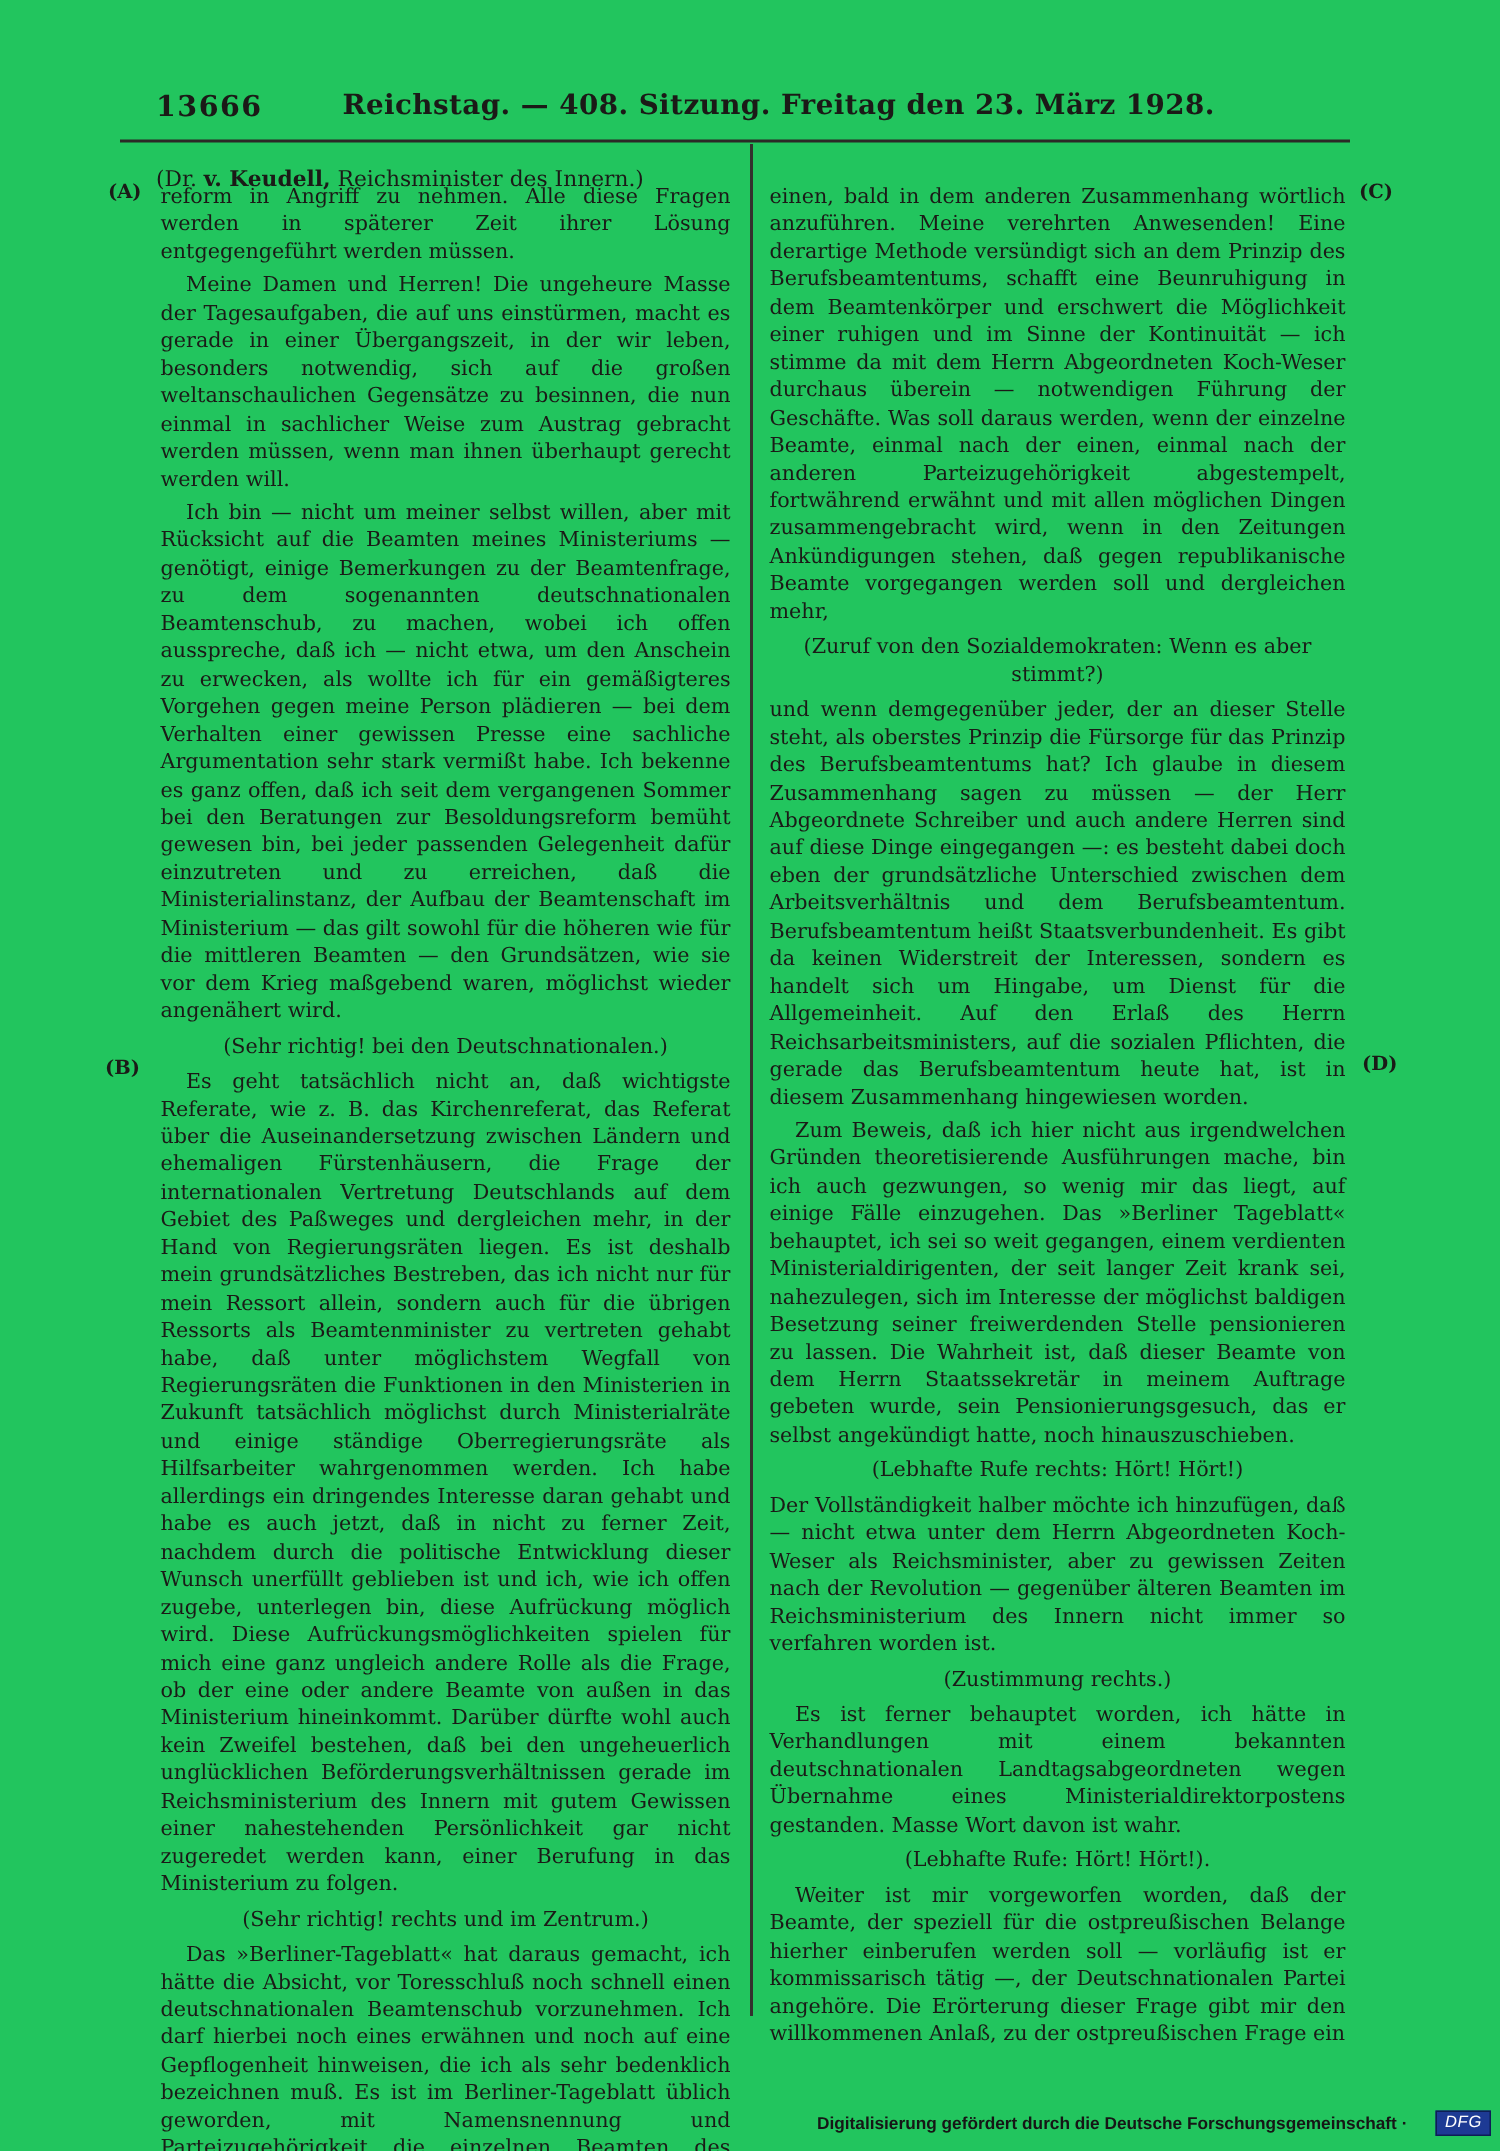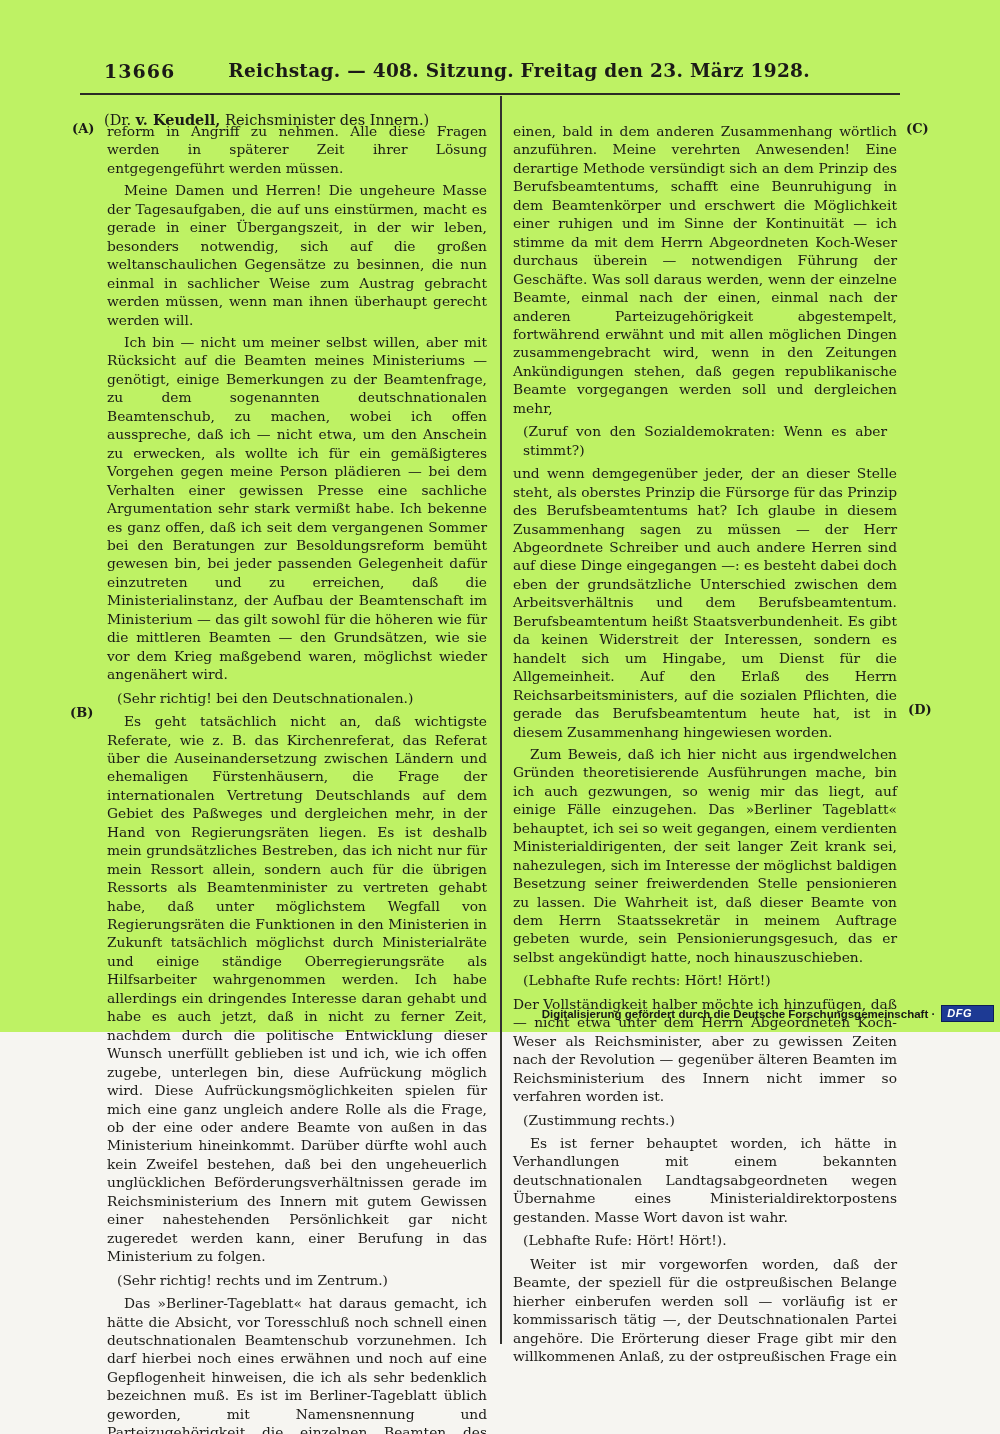--- a/index.html
+++ b/index.html
@@ -3,22 +3,22 @@
 <meta charset="utf-8">
 <style>
   html, body {
     margin: 0; padding: 0;
     width: 1000px; height: 1434px;
     overflow: hidden;
     background: #f6f5f1;
   }
   #page {
     position: relative;
-    width: 1000px; height: 1032px;
-    background: #bef264;
+    width: 1000px; height: 1434px;
+    background: #22c55e;
     color: #1b1a17;
     font-family: "DejaVu Serif", serif;
   }
   
   .page-number {
     position: absolute; left: 104px; top: 60px;
     font-size: 19px; font-weight: bold; letter-spacing: 1px;
   }
   .header-title {
     position: absolute; left: 150px; top: 60px; width: 660px;
@@ -42,44 +42,44 @@
   .col {
     position: absolute; top: 118px;
     font-size: 13.8px; line-height: 18.45px;
     text-align: justify;
   }
   #col-left  { left: 103px; width: 388px; }
   #col-right { left: 509px; width: 392px; }
   .para { margin: 4px; }
   .para.indent { text-indent: 17px; }
   .interjection {
-    margin: 5px 14px 5px 14px; text-indent: 0;
+    text-align: center; margin: 5px 14px 5px 14px; text-indent: 0;
   }
   .bold { font-weight: normal; }
   
   .margin-label {
     position: absolute; font-size: 13px; font-weight: bold;
     font-family: "DejaVu Serif", serif;
   }
   #label-a { left: 72px;  top: 121px; }
   #label-b { left: 70px;  top: 705px; }
   #label-c { left: 906px; top: 121px; }
   #label-d { left: 908px; top: 702px; }
   
   .footer {
     position: absolute; right: 6px; bottom: 10px;
-    display: flex; align-items: center; gap: 6px;
+    display: flex; align-items: center; gap: 19px;
     font-family: "Liberation Sans", sans-serif;
   }
   .footer-credit {
     font-size: 11.5px; font-weight: bold; color: #161616;
   }
   .dfg-logo {
-    display: inline-block; padding: 1px 21px 2px 5px;
-    font-size: 11px; font-weight: bold; font-style: italic;
+    display: inline-block; padding: 1px 5px 2px 5px;
+    font-size: 11px; font-weight: normal; font-style: italic;
     color: #ffffff; letter-spacing: 0.5px;
     border: 1px solid #0d1e55;
   }
 </style>
 </head>
 <body>
 
 <div id="page">
 
   <div class="page-number">13666</div>

